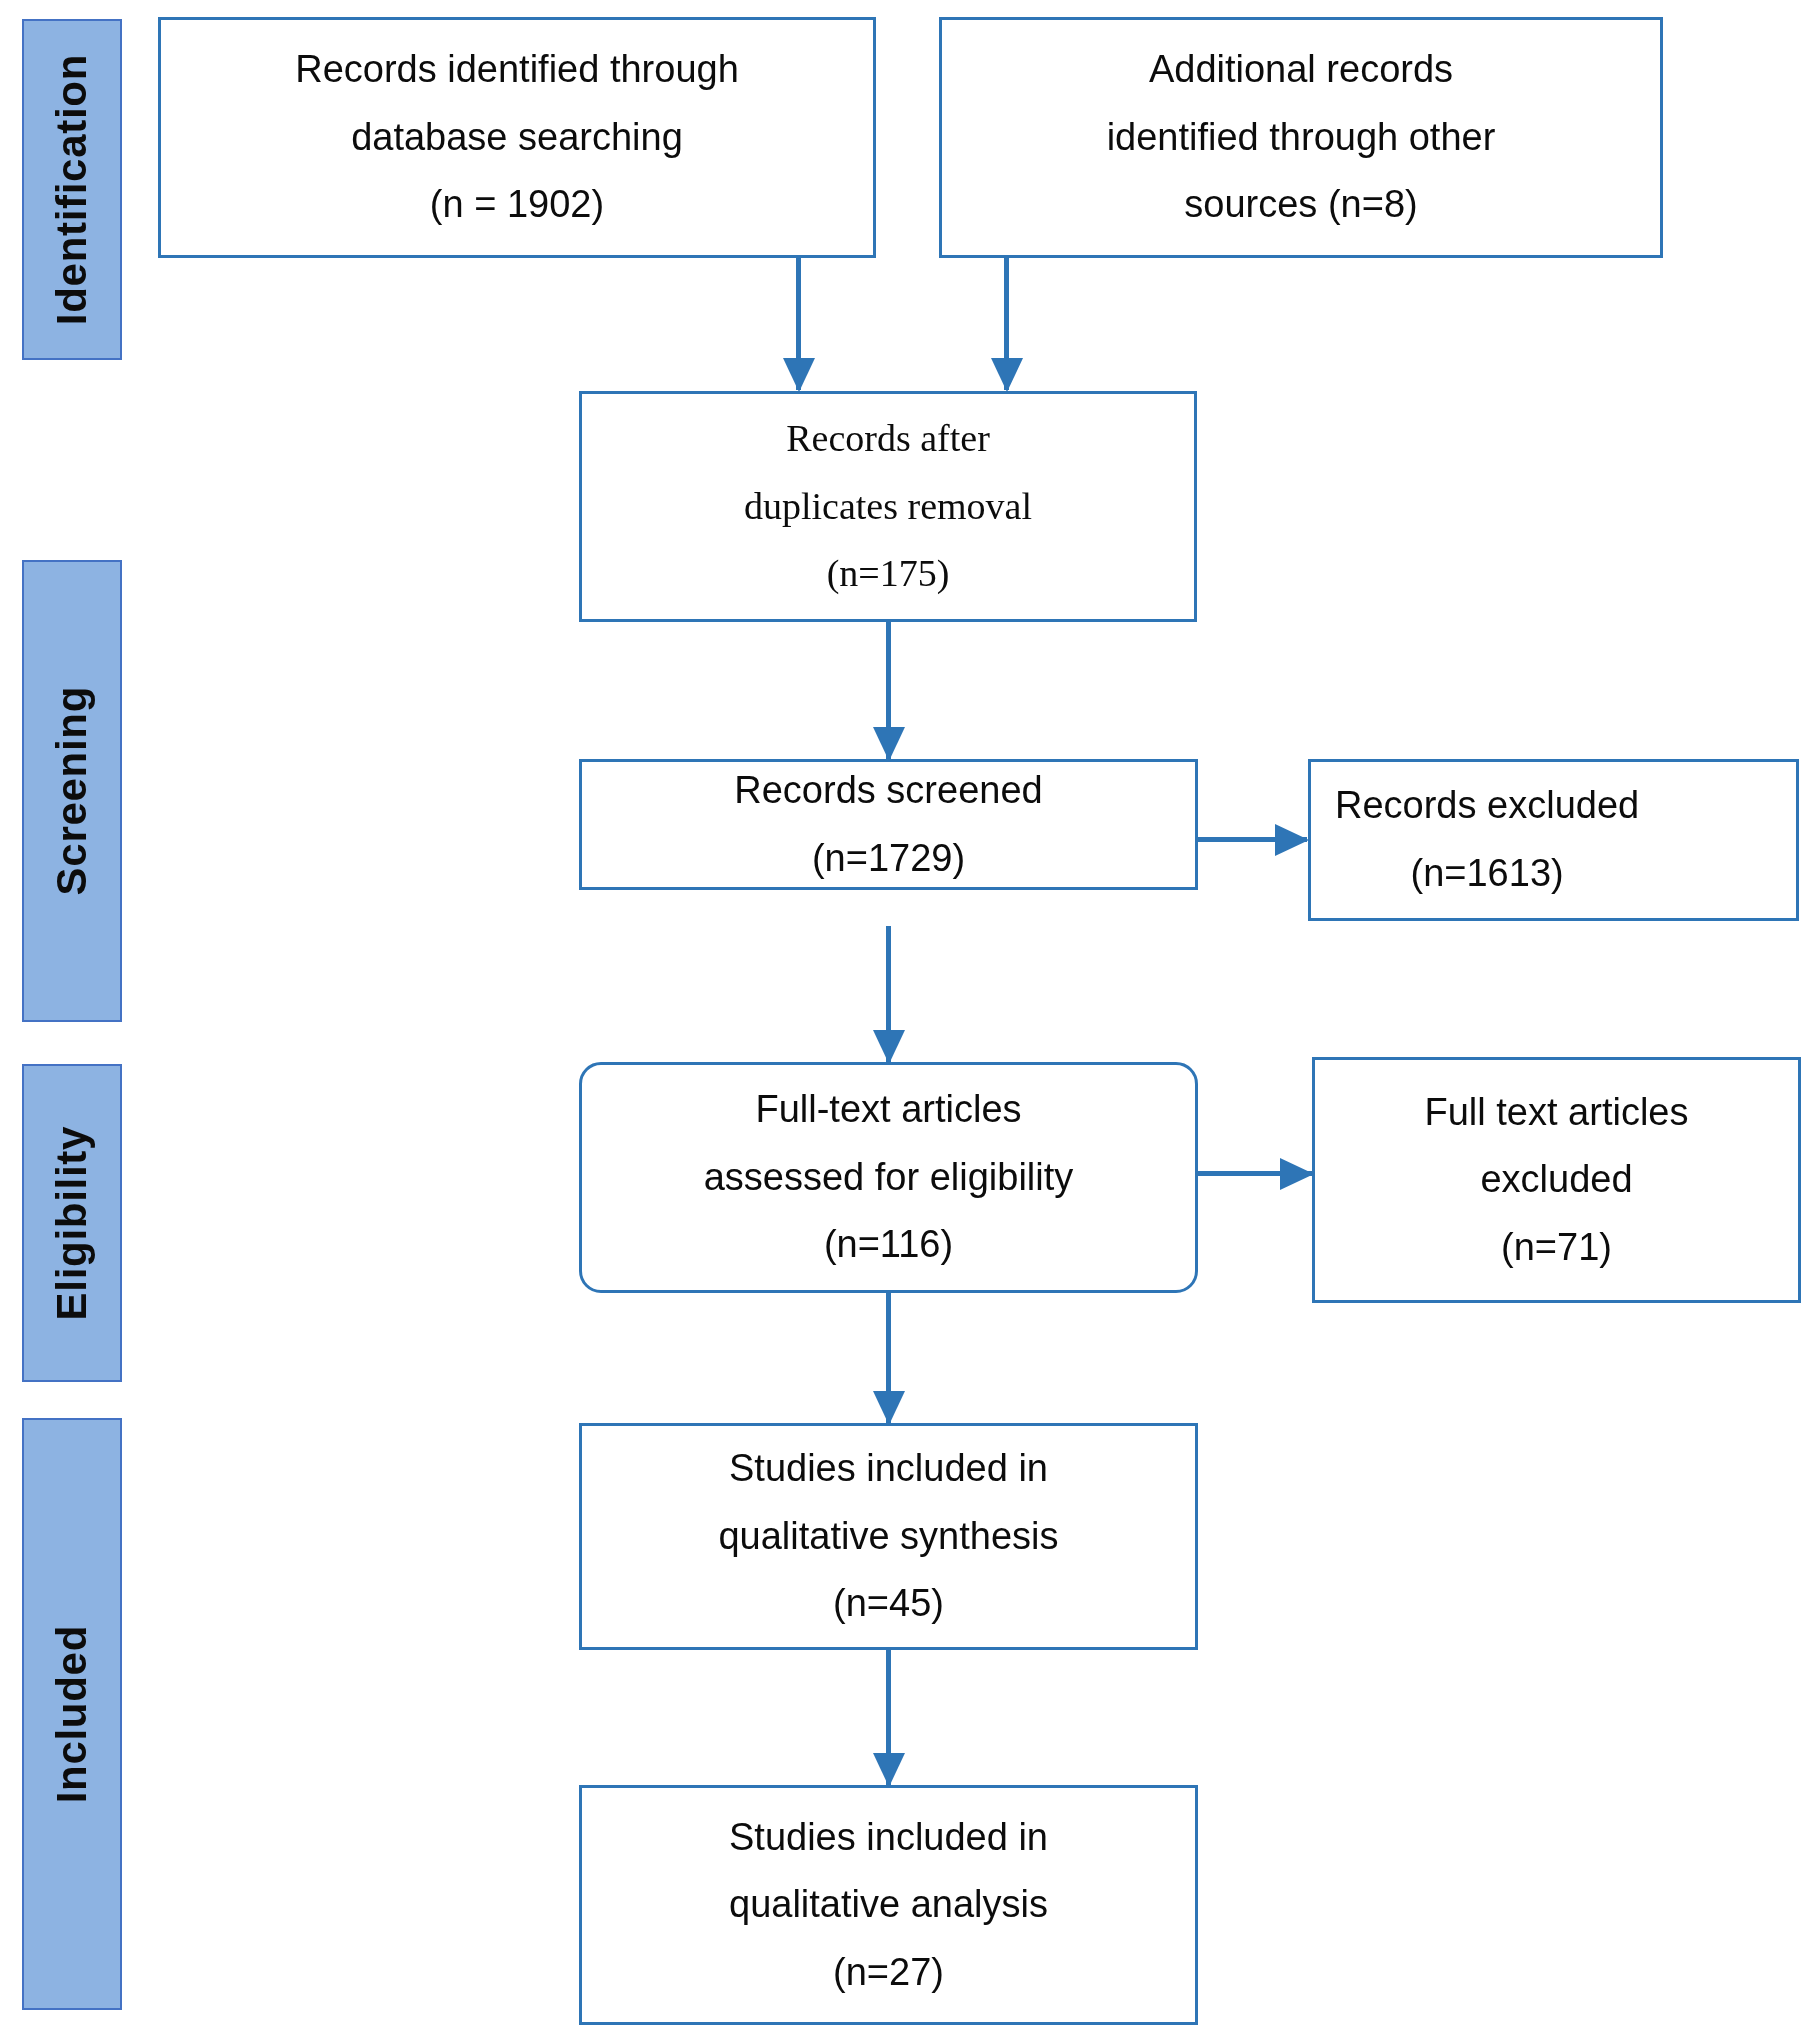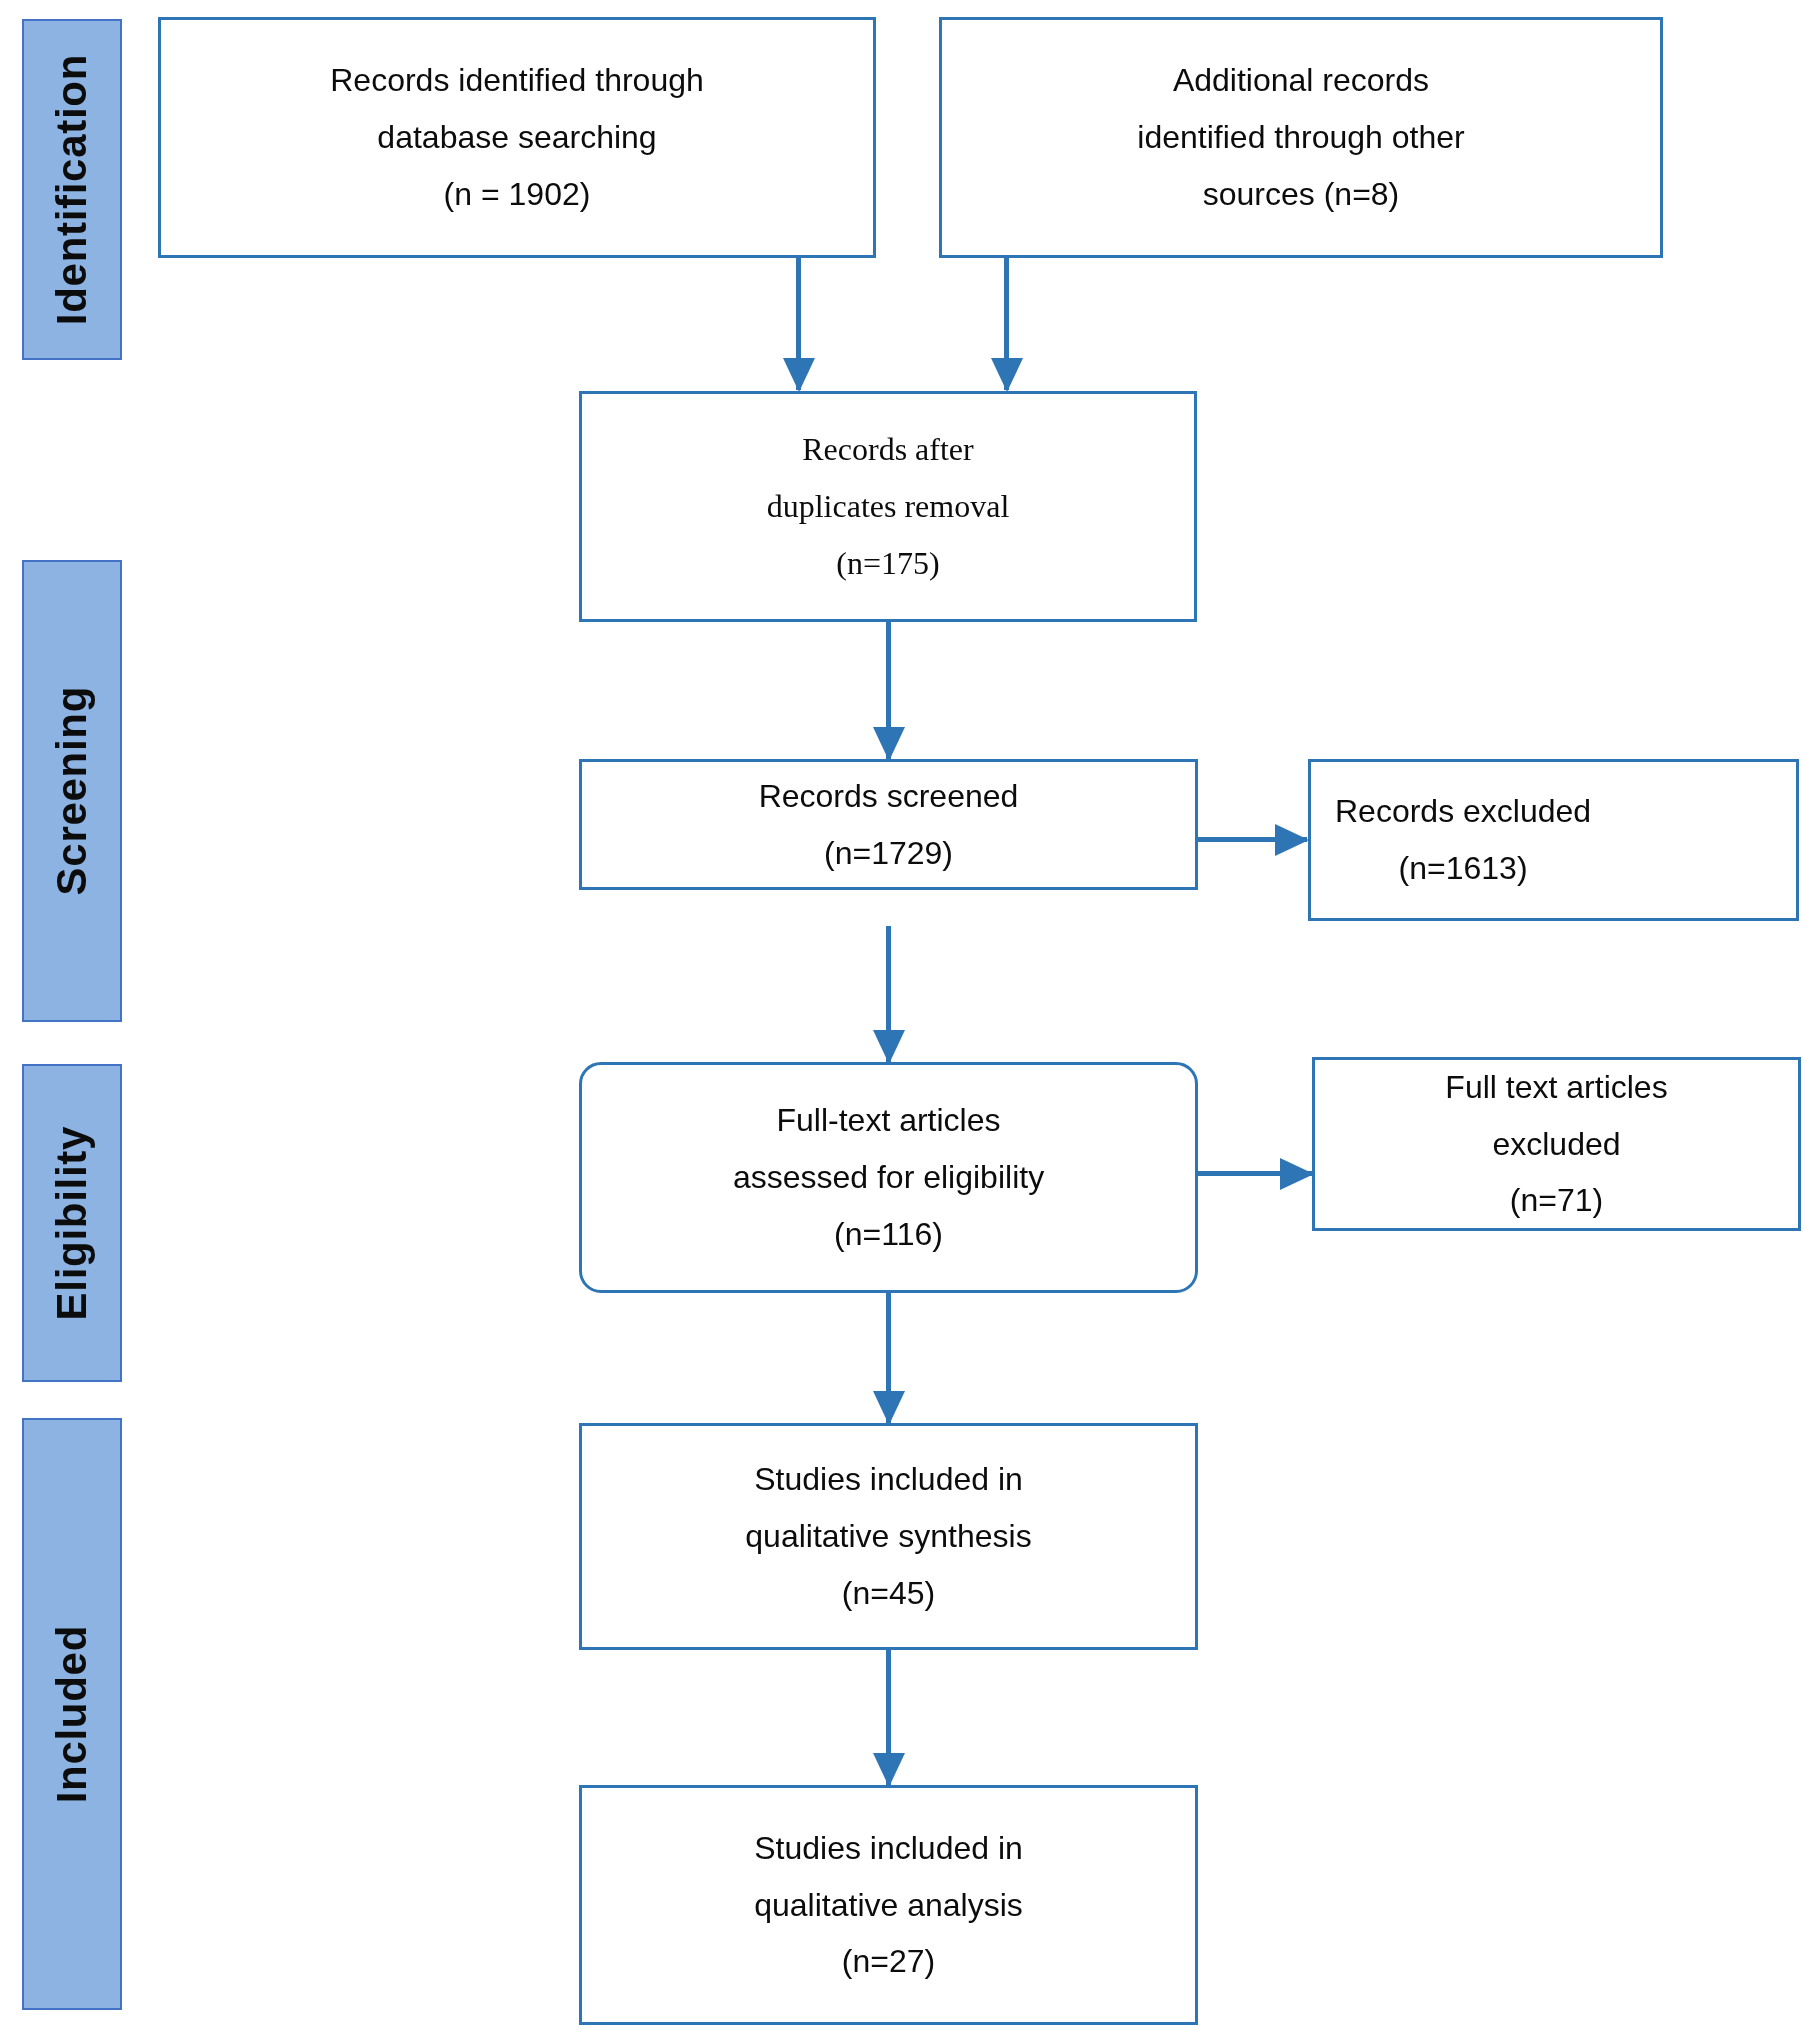--- a/index.html
+++ b/index.html
@@ -42,21 +42,21 @@
   .flow-box {
     position: absolute;
     background: #ffffff;
     border: 3.7px solid #2E75B6;
     box-sizing: border-box;
     display: flex;
     align-items: center;
     justify-content: center;
   }
   .box-label {
-    font-size: 32px;
+    font-size: 38px;
     line-height: 1.78;
     text-align: center;
     white-space: pre-line;
     color: #0c0c0c;
   }
   .flow-box.align-left {
     justify-content: flex-start;
   }
   .flow-box.align-left .box-label {
     text-align: center;
@@ -103,21 +103,21 @@
   #bar-eligibility    { top: 1064px; height: 318px; }
   #bar-included       { top: 1418px; height: 592px; }
 
   
   #box-records-identified   { left: 158px;  top: 17px;   width: 718px; height: 241px; }
   #box-additional-records   { left: 939px; top: 17px;   width: 724px; height: 241px; }
   #box-after-duplicates     { left: 579px;  top: 391px;  width: 618px; height: 231px; font-family: Liberation Serif, serif; }
   #box-records-screened     { left: 579px;  top: 759px; width: 619px; height: 131px; }
   #box-records-excluded     { left: 1308px; top: 759px; width: 491px; height: 162px; }
   #box-fulltext-assessed    { left: 579px;  top: 1062px; width: 619px; height: 231px; border-radius: 22px; }
-  #box-fulltext-excluded    { left: 1312px; top: 1057px; width: 489px; height: 174px; }
+  #box-fulltext-excluded    { left: 1312px; top: 1057px; width: 489px; height: 246px; }
   #box-qualitative-synthesis{ left: 579px;  top: 1423px; width: 619px; height: 227px; }
   #box-qualitative-analysis { left: 579px;  top: 1785px; width: 619px; height: 240px; }
 
   
   #arrow-identified-to-duplicates { left: 796px; top: 258px;  height: 132px; }
   #arrow-additional-to-duplicates { left: 1004px; top: 258px;  height: 132px; }
   #arrow-duplicates-to-screened   { left: 886px; top: 621px;  height: 138px; }
   #arrow-screened-to-fulltext     { left: 886px; top: 926px; height: 136px; }
   #arrow-fulltext-to-synthesis    { left: 886px; top: 1293px; height: 130px; }
   #arrow-synthesis-to-analysis    { left: 886px; top: 1650px; height: 135px; }

